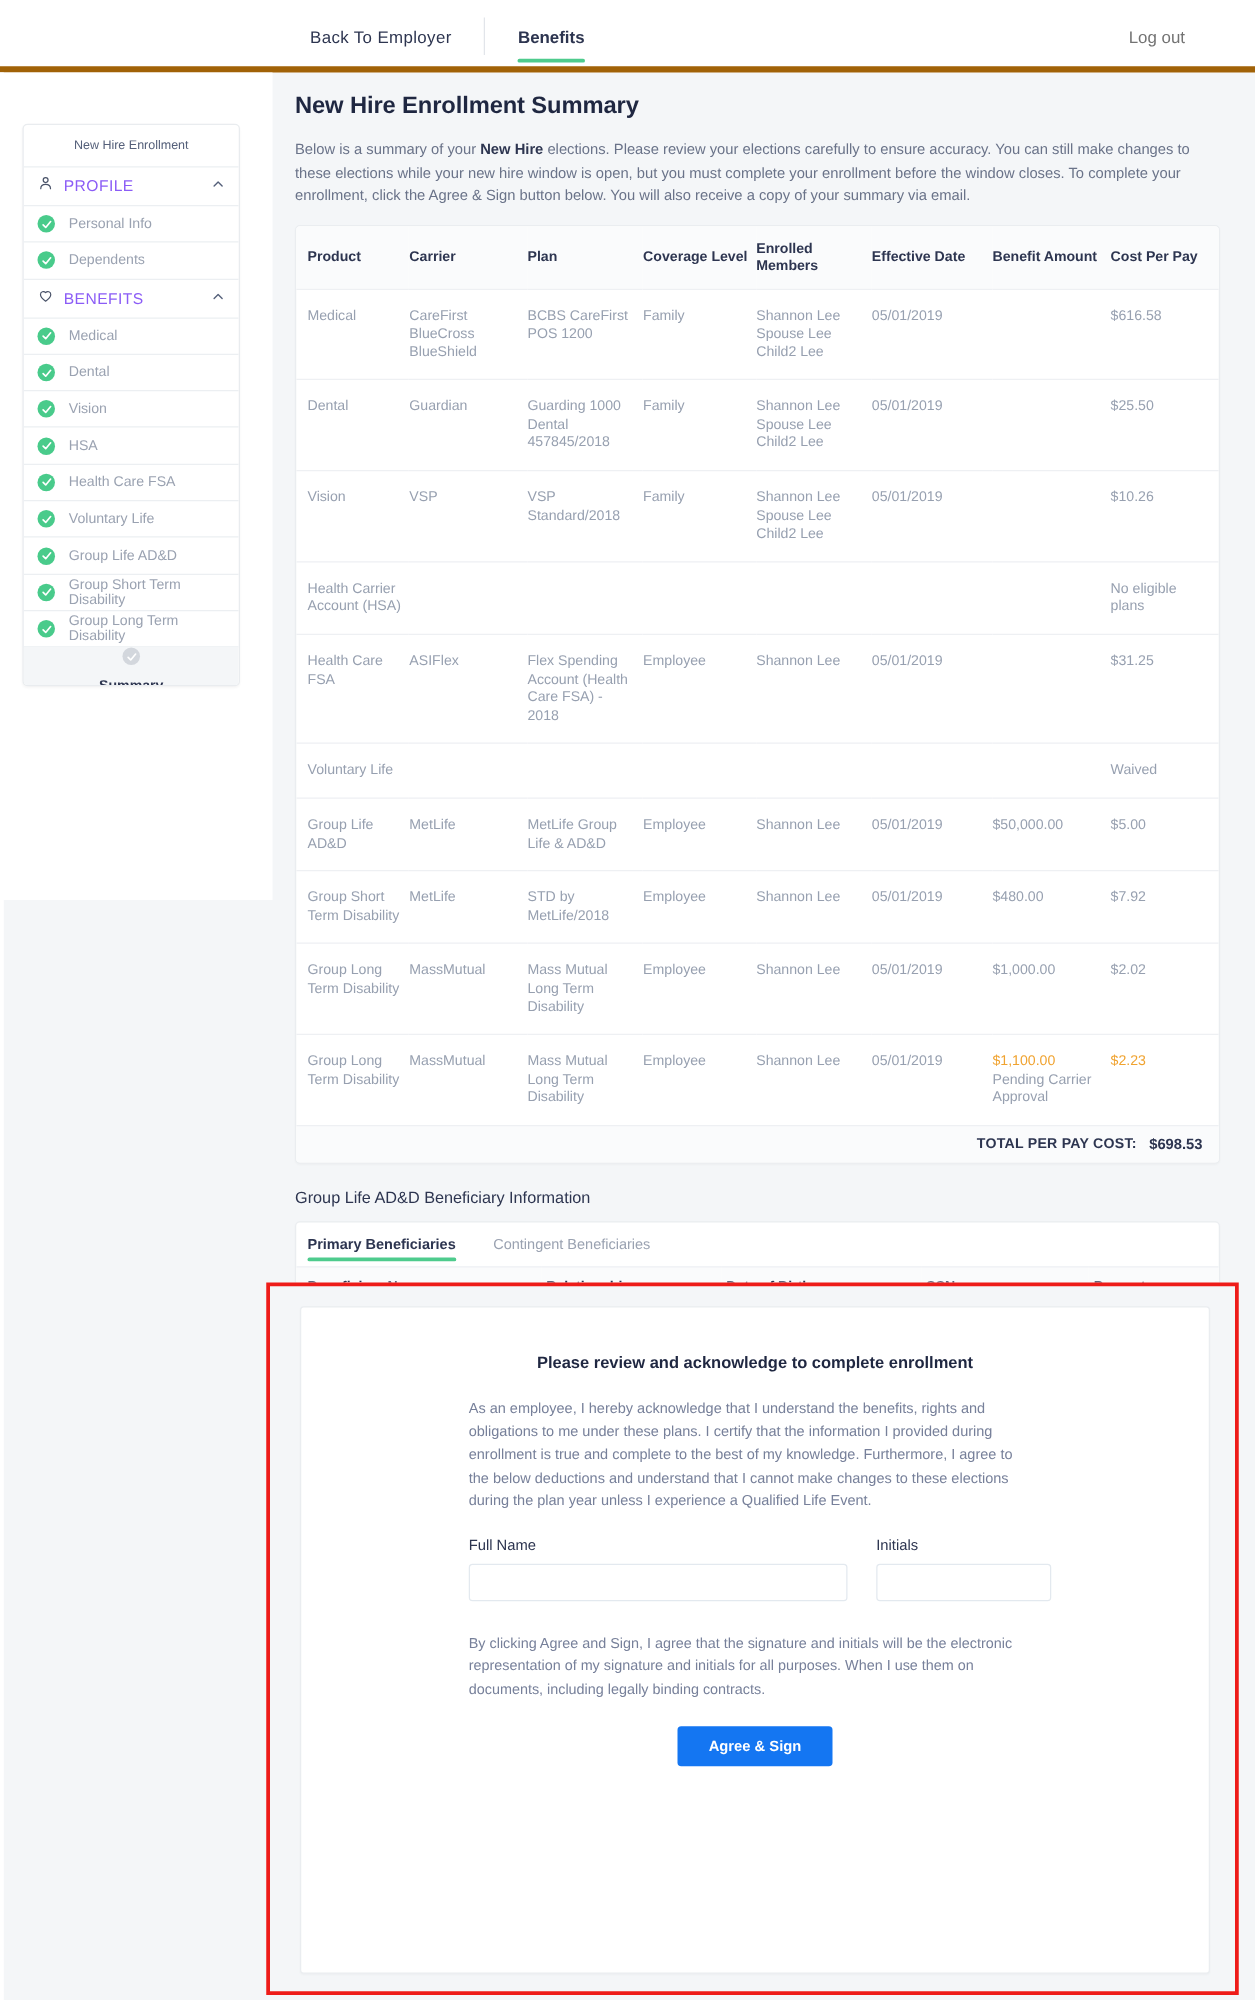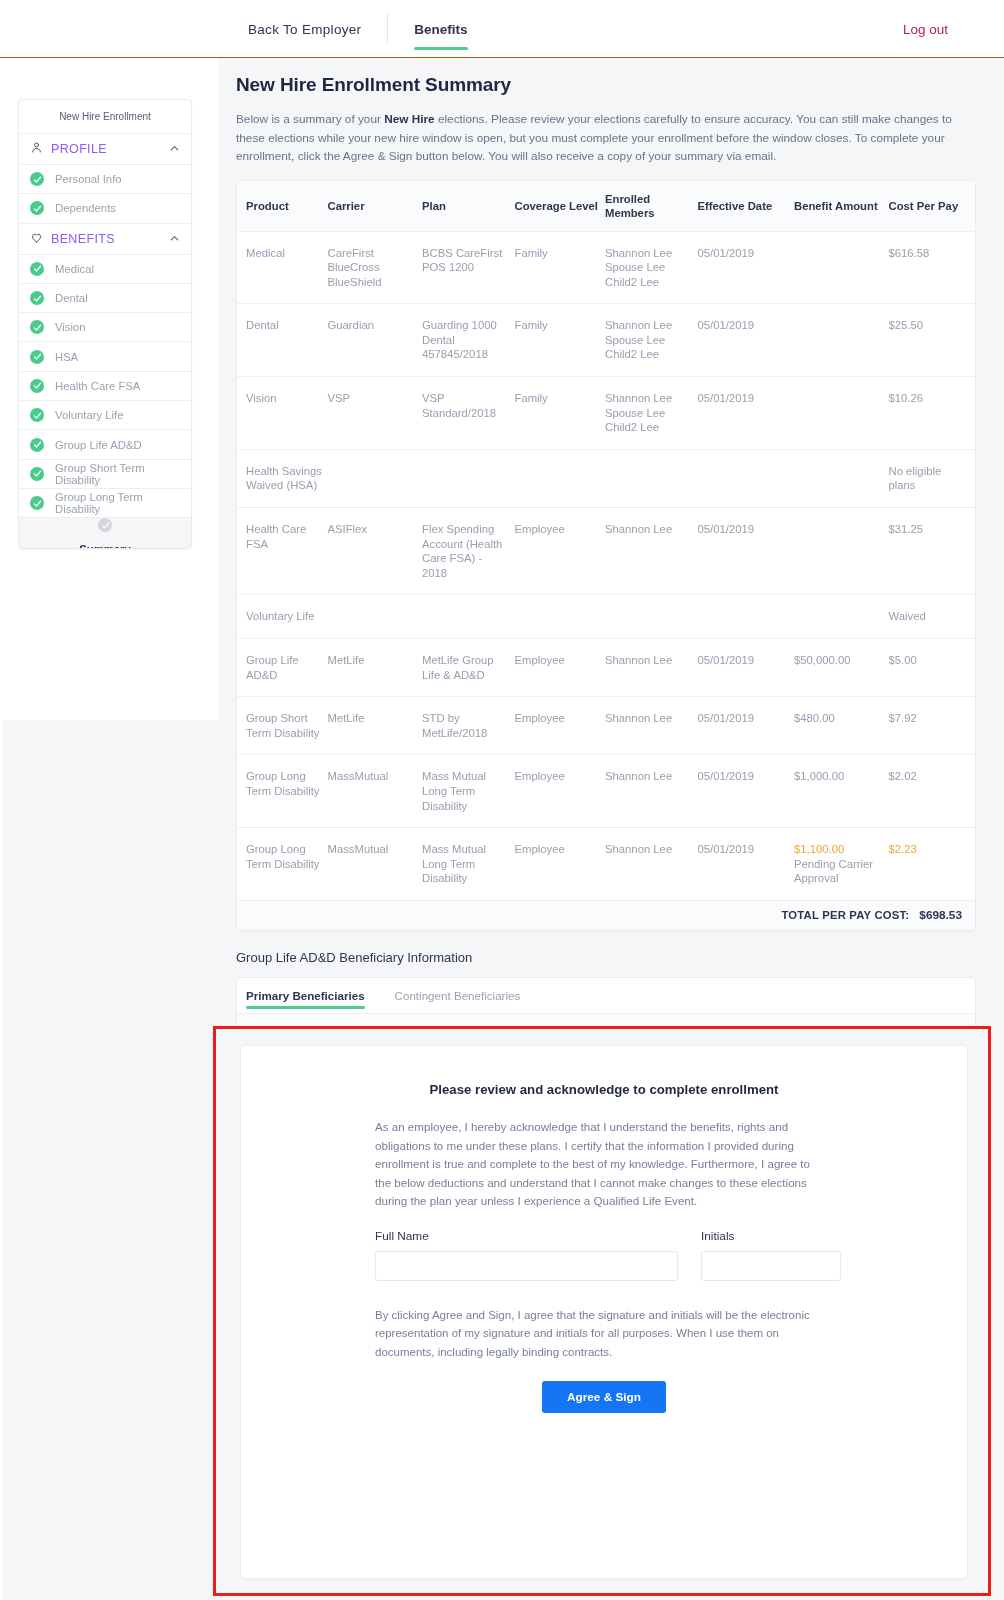--- a/index.html
+++ b/index.html
@@ -11,36 +11,36 @@
   }
   #page {
     position: relative; width: 1004px; height: 1600px; overflow: hidden;
     background: #f4f6f8;
   }
 
   
   .topnav {
     position: absolute; left: 0; top: 0; width: 1004px; height: 58px;
     background: #ffffff;
-    border-bottom: 1px solid #a16207;
+    border-bottom: 5px solid #a16207;
   }
   .nav-center { position: absolute; left: 248px; top: 0; height: 58px; display: flex; align-items: center; }
   .nav-link {
     font-size: 13.5px; color: #2d3550; letter-spacing: .3px;
     padding: 0 26px 0 0; cursor: pointer; white-space: nowrap;
   }
   .nav-div { width: 1px; height: 30px; background: #e2e5ea; margin-right: 26px; }
   .nav-tab { position: relative; font-size: 13.5px; color: #2d3550; font-weight: 600; cursor: pointer; white-space: nowrap; }
   .nav-tab .underline {
     position: absolute; left: 0; right: 0; bottom: -13px; height: 3px;
     background: #4ecb8d; border-radius: 2px;
   }
   .logout {
     position: absolute; right: 56px; top: 0; height: 58px; display: flex; align-items: center;
-    font-size: 13.5px; color: #be185d; cursor: pointer;
+    font-size: 13.5px; color: #737373; cursor: pointer;
   }
 
   
   .left-gutter {
     position: absolute; left: 0; top: 58px; width: 3px; height: 1542px;
     background: #ffffff;
   }
   .left-gutter-top {
     position: absolute; left: 0; top: 58px; width: 218px; height: 662px;
     background: #ffffff;
@@ -432,21 +432,21 @@
                 <div>Child2 Lee</div>
               </td>
               <td class="c6">
                 <div>05/01/2019</div>
               </td>
               <td class="c7"></td>
               <td class="c8"><span>$10.26</span></td>
             </tr>
             <tr>
               <td class="c1">
-                <div>Health Savings Waived (HSA)</div>
+                <div>Health Carrier Account (HSA)</div>
               </td>
               <td class="c2">
                 <div></div>
               </td>
               <td class="c3">
                 <div></div>
               </td>
               <td class="c4">
                 <div></div>
               </td>

